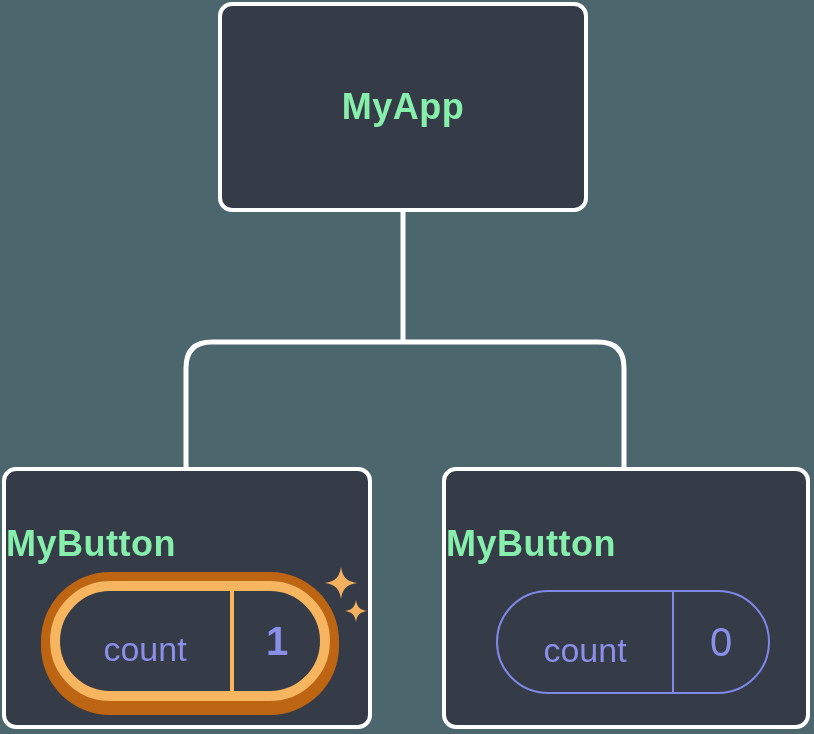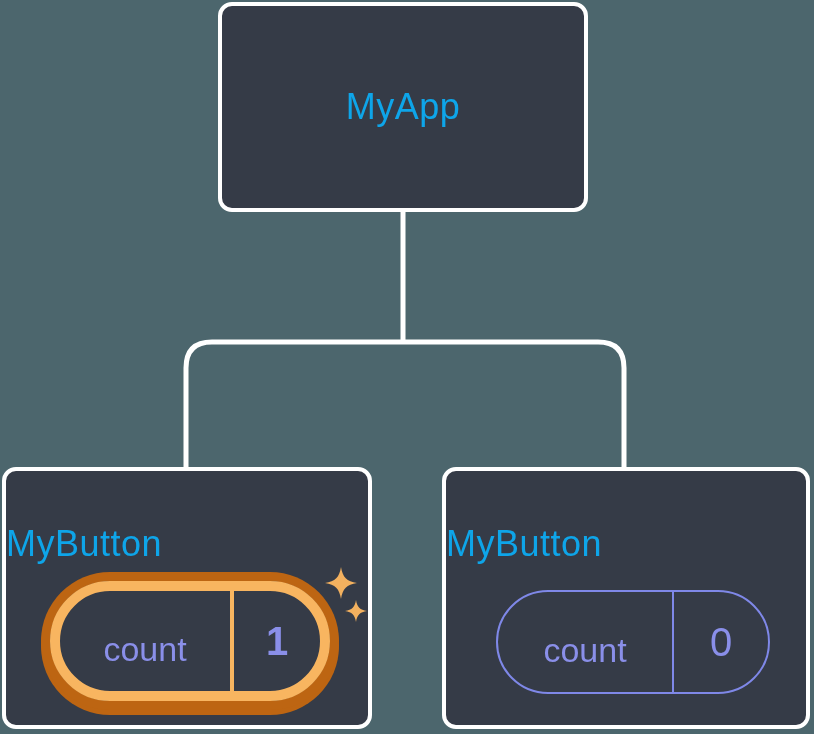--- a/index.html
+++ b/index.html
@@ -32,23 +32,23 @@
     width: 370px; height: 210px;
     display: flex;
     align-items: center;
     justify-content: center;
   }
 
   .node-child-left  { left: 2px;   top: 467px; width: 370px; height: 262px; }
   .node-child-right { left: 442px; top: 467px; width: 368px; height: 262px; }
 
   .node-title {
-    color: #0ea5e9;
+    color: #86efac;
     font-size: 36px;
-    font-weight: 400;
+    font-weight: 700;
     letter-spacing: 0.5px;
   }
 
   .child-title {
     position: absolute;
     top: 52px;
     left: 0; right: 0;
   }
 
   .pill {

